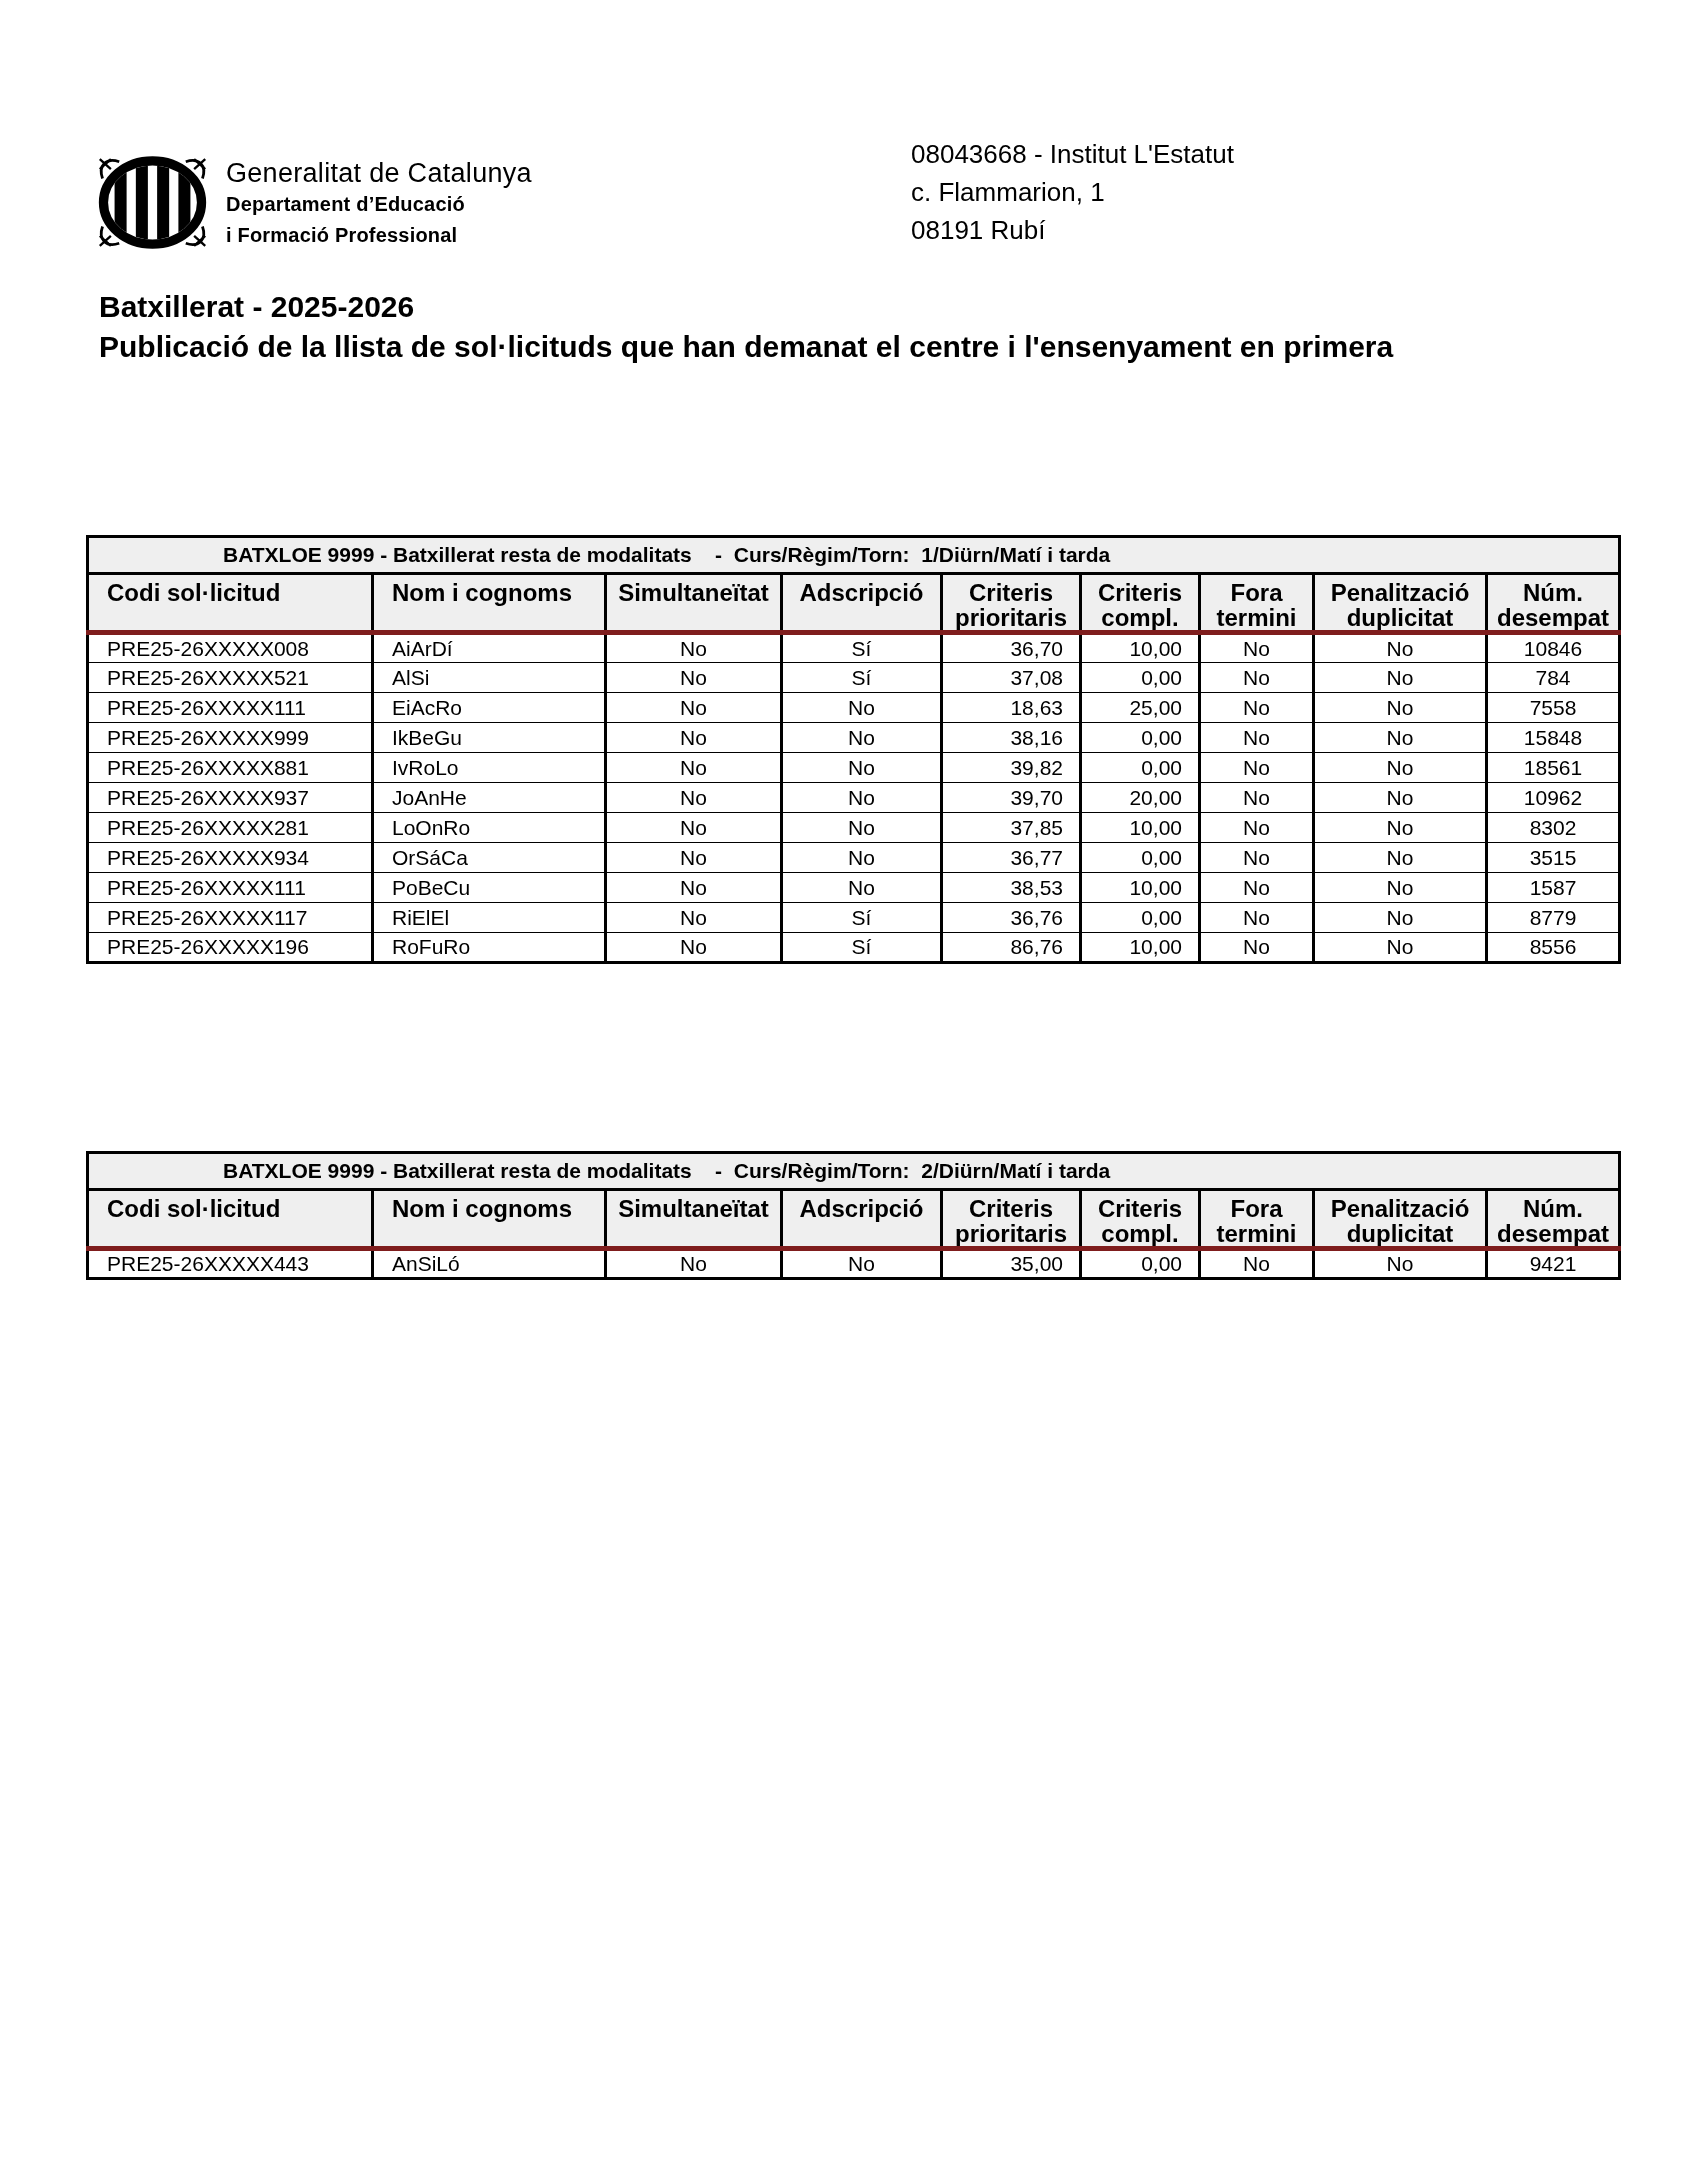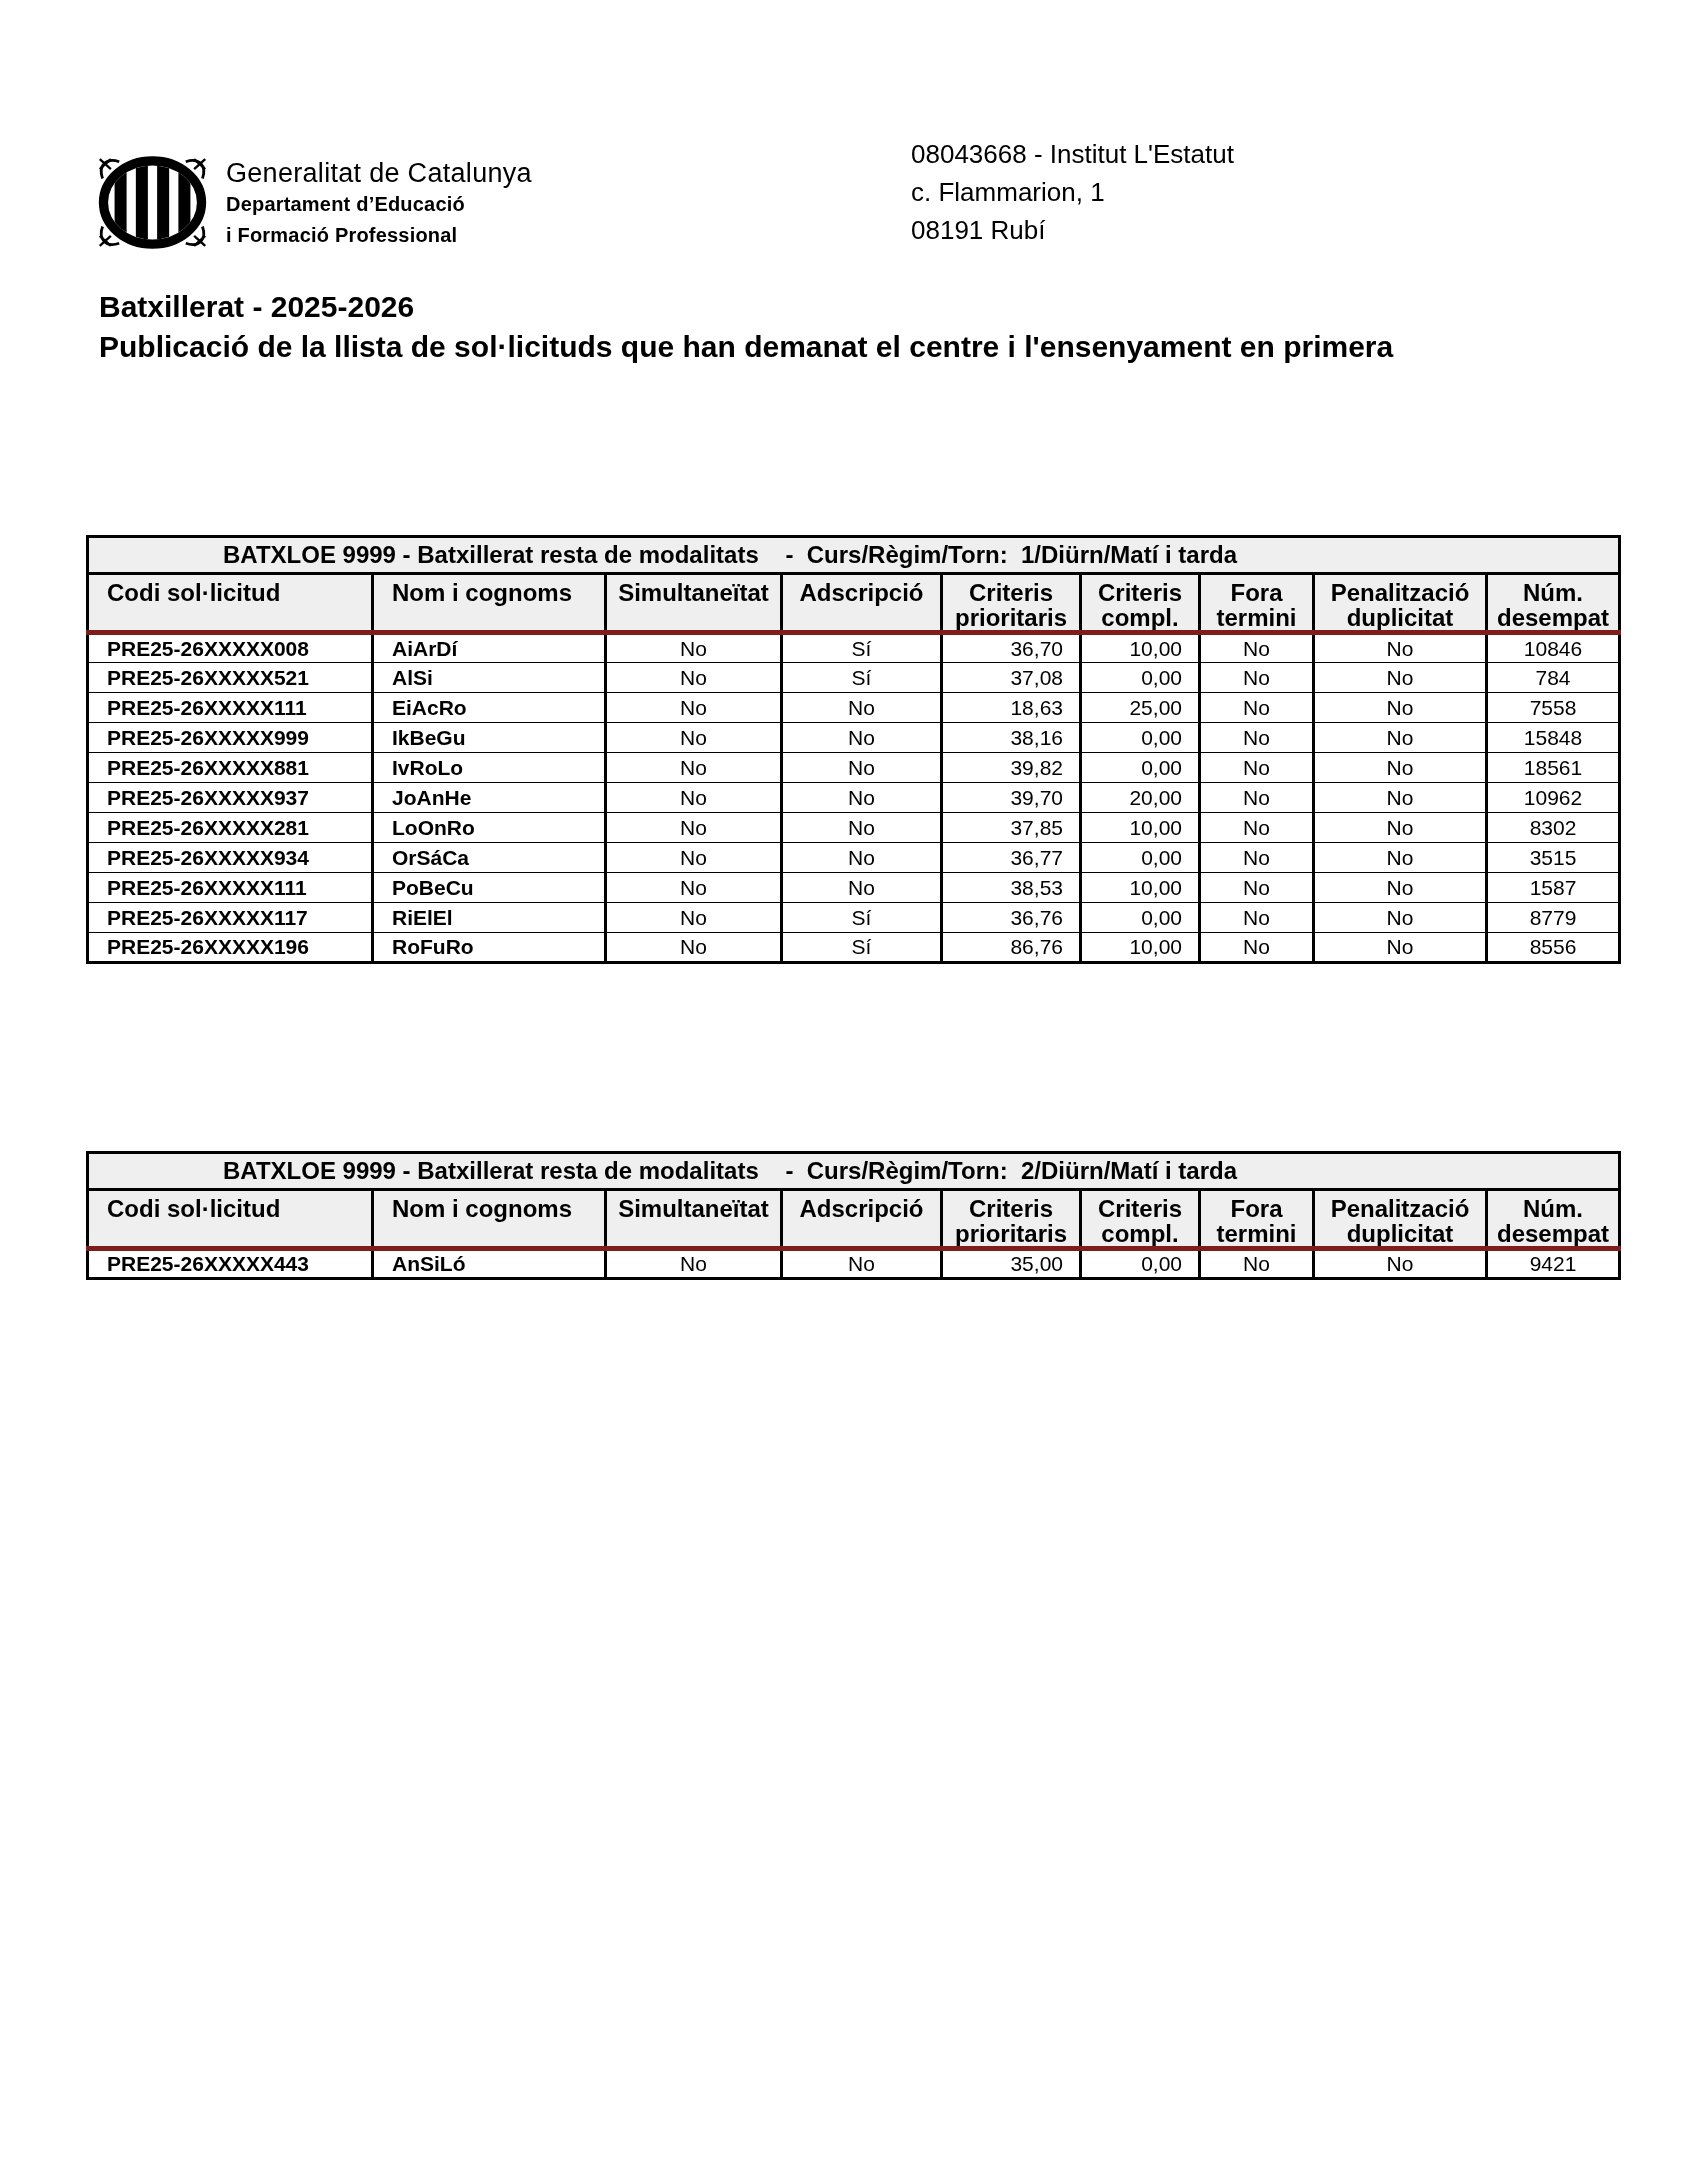--- a/index.html
+++ b/index.html
@@ -36,21 +36,21 @@
   table.t2 { top: 1151px; }
 
   .list-table th, .list-table td {
     border: 3px solid #000;
     overflow: hidden;
   }
 
   th.band {
     background: #efefef;
     height: 37px;
-    font-size: 24px; font-weight: bold;
+    font-size: 21px; font-weight: bold;
     text-align: left; padding-left: 134px;
     white-space: pre;
     border-bottom: 3px solid #000;
     vertical-align: middle;
   }
 
   tr.head-row th {
     background: #efefef;
     height: 56px;
     font-size: 24px; font-weight: bold; line-height: 25px;
@@ -62,21 +62,21 @@
 
   .list-table tbody td {
     height: 30px;
     border-top-width: 1.5px; border-bottom-width: 1.5px;
     vertical-align: middle;
     line-height: 26px;
     background: #fff;
   }
   .list-table tbody tr:last-child td { border-bottom-width: 3px; }
 
-  .al { text-align: left; padding-left: 18px; font-weight: bold; }
+  .al { text-align: left; padding-left: 18px; }
   .ac { text-align: center; }
   .ar { text-align: right; padding-right: 16px; }
 </style>
 </head>
 <body>
 
 <div class="page">
 
   <div class="brand">
     <svg class="emblem" viewBox="0 0 120 100" aria-hidden="true">

